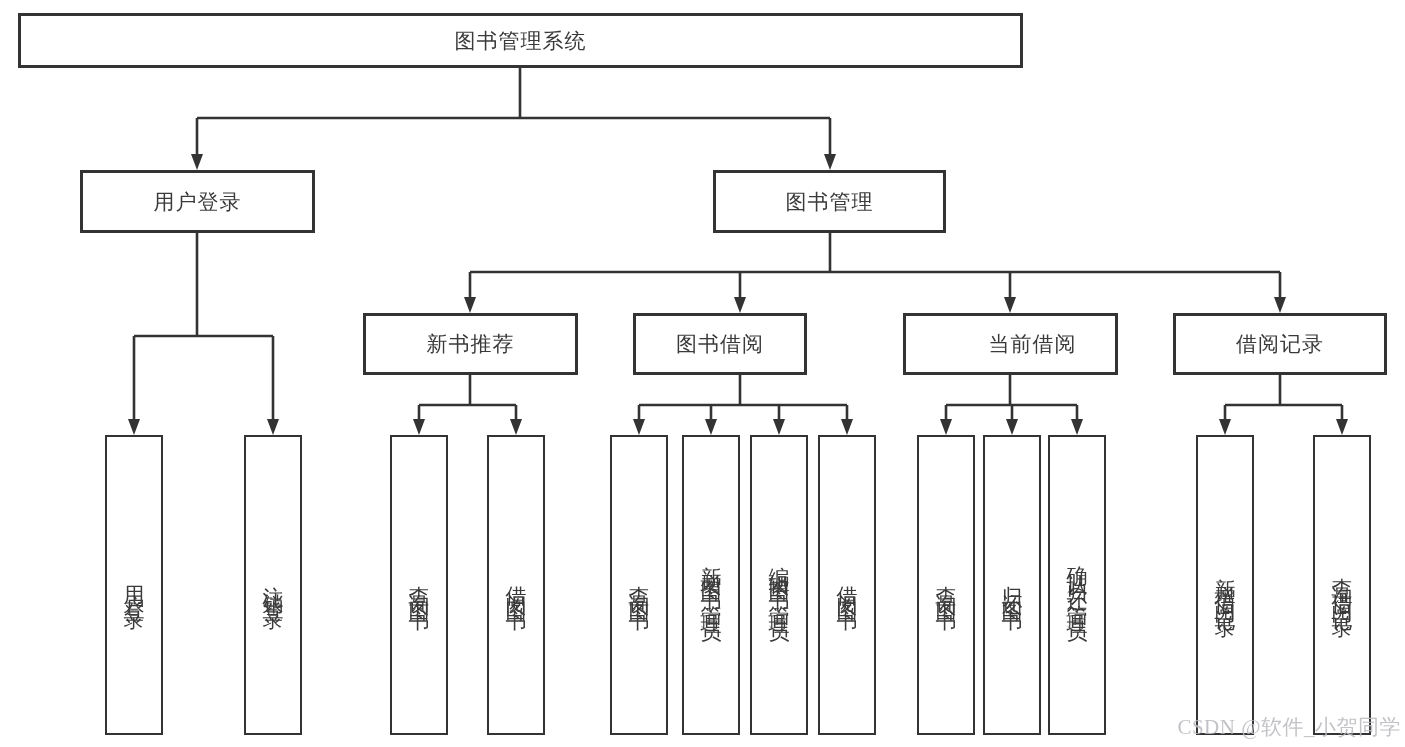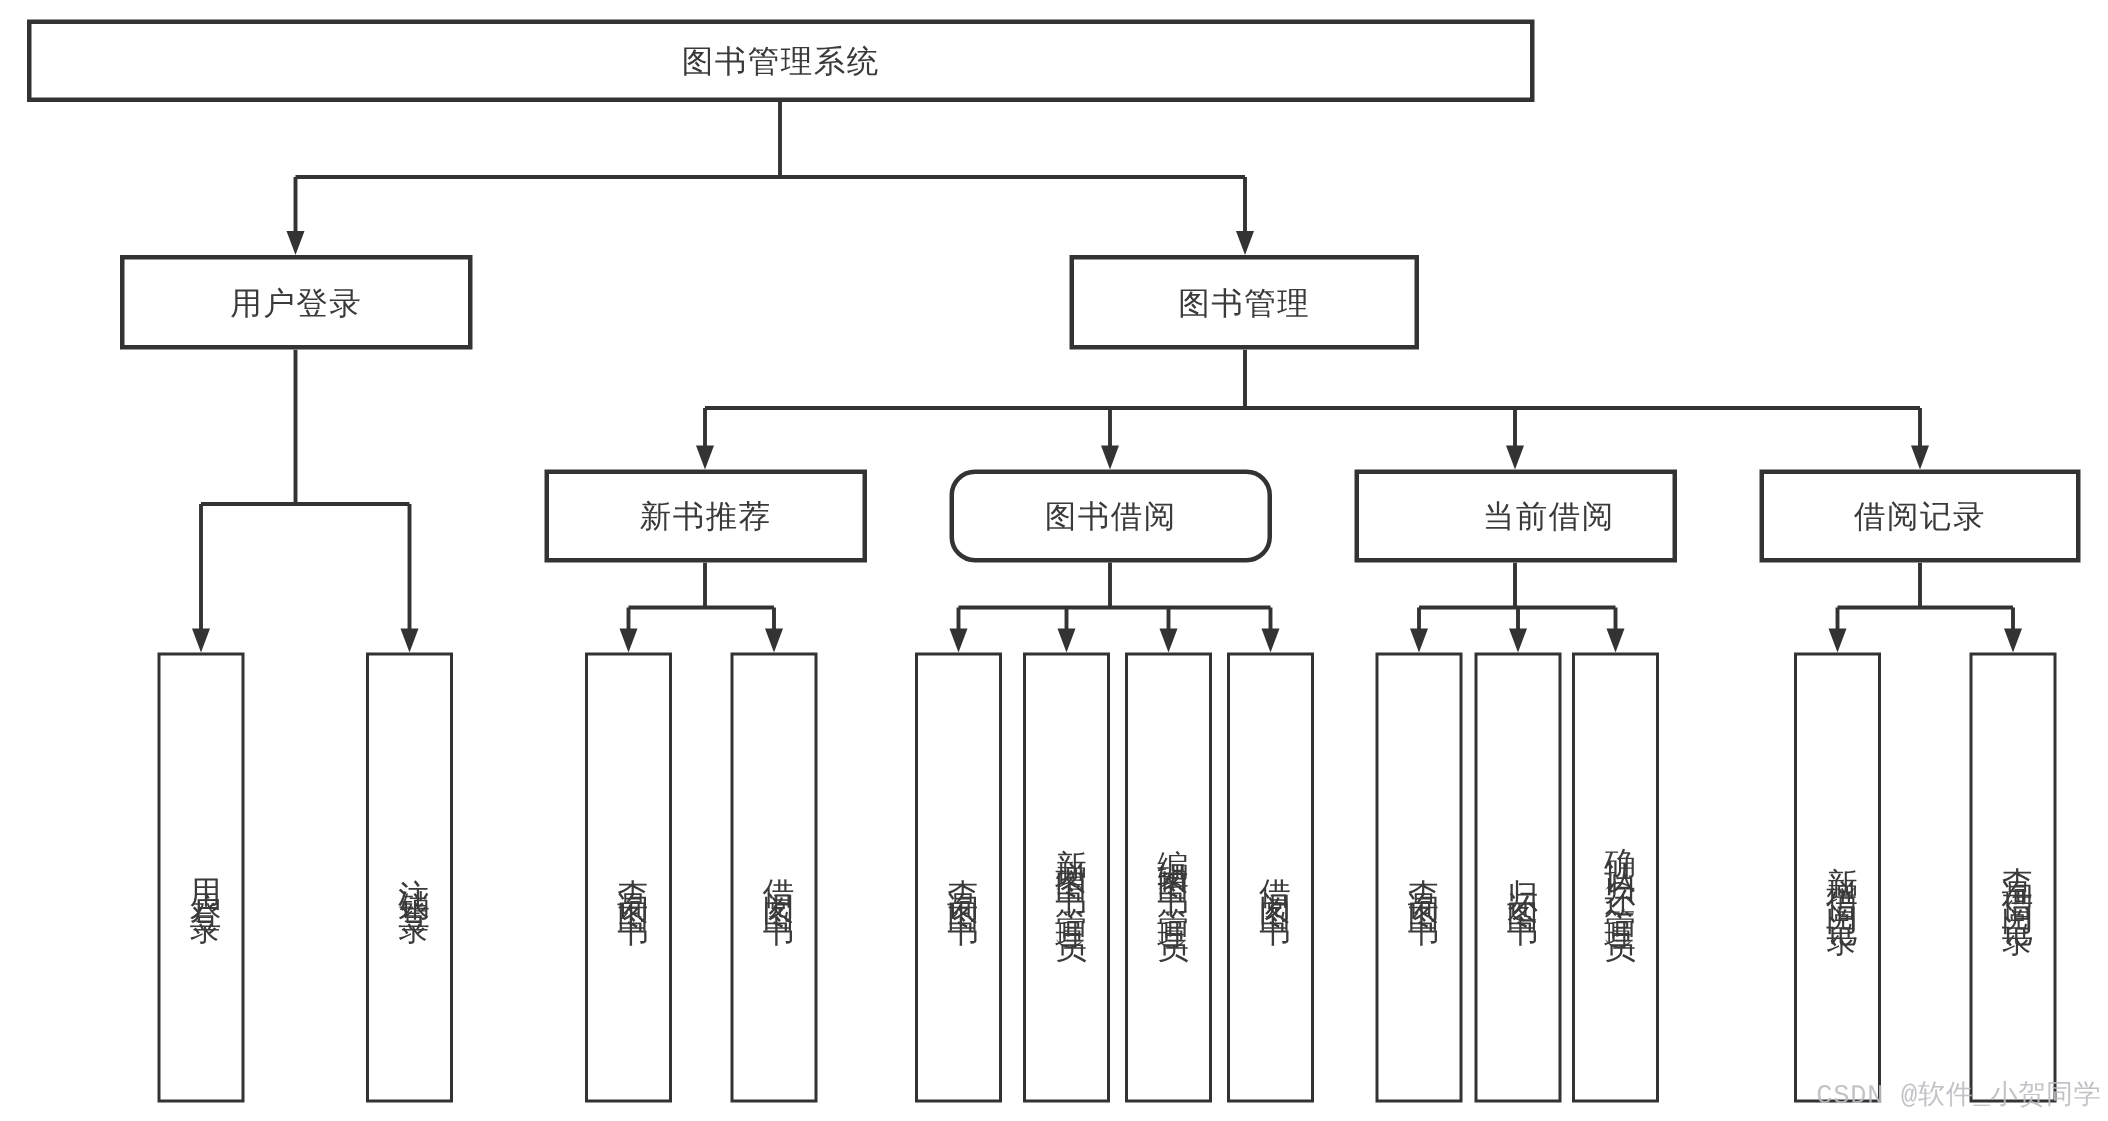--- a/index.html
+++ b/index.html
@@ -9,21 +9,21 @@
     --watermark_text: #bcbcc2;
   }
   * { margin: 0; padding: 0; box-sizing: border-box; }
   html, body { background: #ffffff; }
   .stage {
     position: relative;
     width: 1405px;
     height: 747px;
     background: var(--box_bg);
     overflow: hidden;
-    font-family: Liberation Mono, monospace;
+    font-family: Liberation Serif, serif;
     color: var(--text);
   }
   svg.connectors {
     position: absolute;
     left: 0; top: 0;
     width: 1405px; height: 747px;
     pointer-events: none;
   }
   svg.connectors line { stroke: var(--line); stroke-width: 2.6; }
   svg.connectors polygon { fill: var(--line); }
@@ -55,21 +55,21 @@
     text-orientation: mixed;
     font-size: 21px;
     letter-spacing: 8px;
     color: var(--text);
     white-space: nowrap;
   }
   .watermark {
     position: absolute;
     right: 4px;
     bottom: 6px;
-    font-size: 18px;
+    font-size: 21px;
     color: var(--watermark_text);
     opacity: 0.9;
     letter-spacing: 0.5px;
   }
 </style>
 </head>
 <body>
 
 <div class="stage">
 
@@ -156,21 +156,21 @@
   <div class="box" style="left:80px; top:170px; width:235px; height:63px;">
     <span>用户登录</span>
   </div>
   <div class="box" style="left:713px; top:170px; width:233px; height:63px;">
     <span>图书管理</span>
   </div>
 
   <div class="box" style="left:363px; top:313px; width:215px; height:62px;align-items:center;">
     <span>新书推荐</span>
   </div>
-  <div class="box" style="left:633px; top:313px; width:215px; height:62px;border-radius:17px;">
+  <div class="box" style="left:633px; top:313px; width:174px; height:62px;">
     <span>图书借阅</span>
   </div>
   <div class="box" style="left:903px; top:313px; width:215px; height:62px;padding-left:44px;">
     <span>当前借阅</span>
   </div>
   <div class="box" style="left:1173px; top:313px; width:214px; height:62px;">
     <span>借阅记录</span>
   </div>
 
   <div class="leaf" style="left:105px;">

